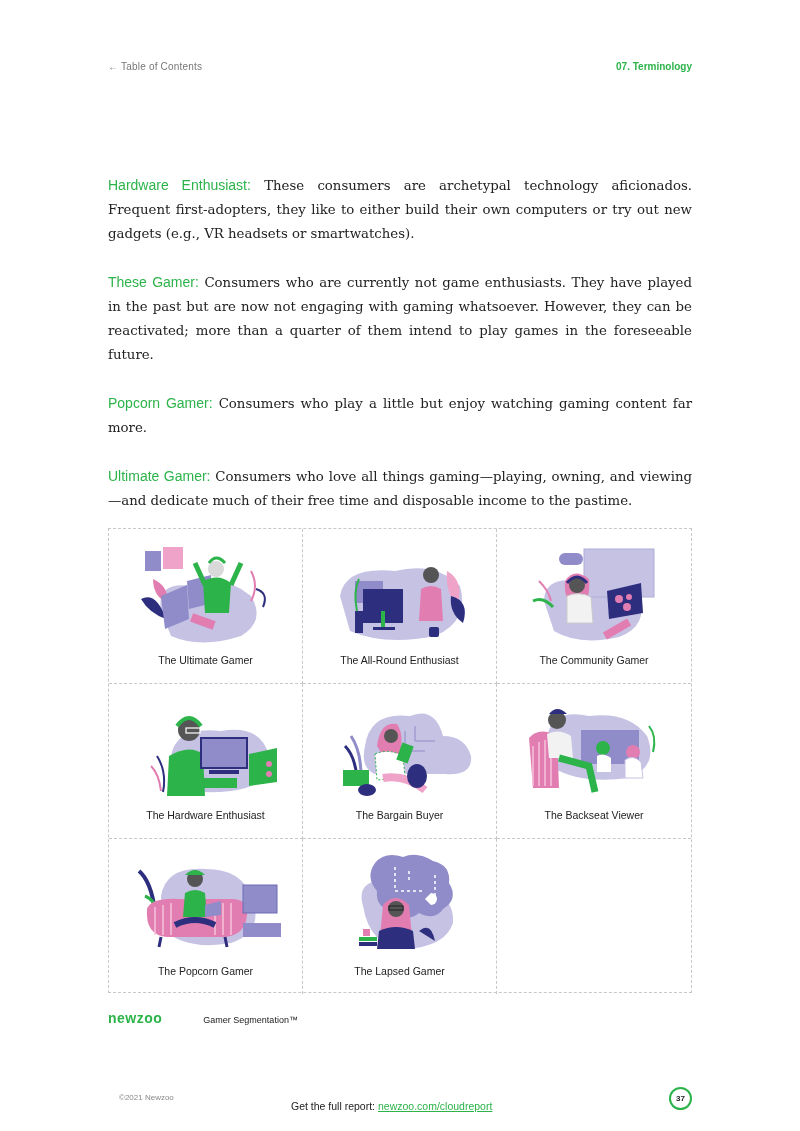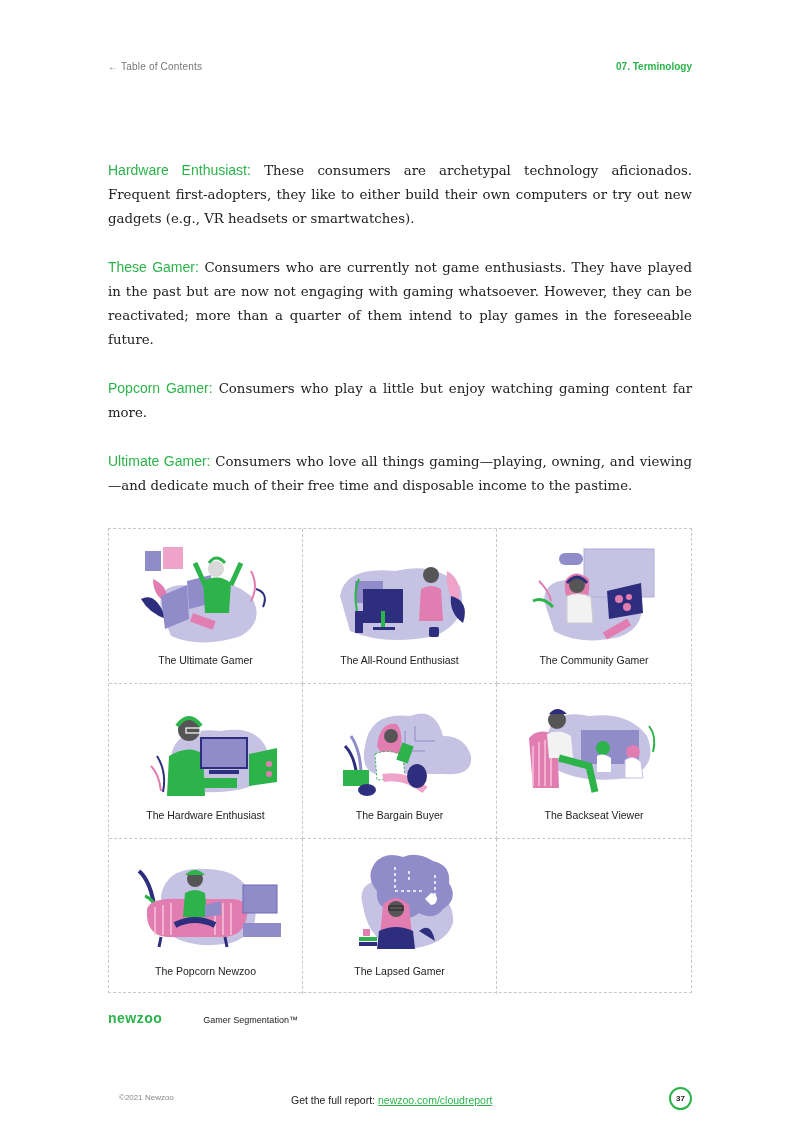--- a/index.html
+++ b/index.html
@@ -3,38 +3,38 @@
   <meta charset="utf-8">
   <style>
     * { box-sizing: border-box; margin: 0; padding: 0; }
     html, body { width: 800px; height: 1131px; background: #ffffff; }
     body { position: relative; font-family: "Liberation Sans", sans-serif; color: #222; overflow: hidden; }
 
     .top-nav { position: absolute; top: 59px; left: 108px; right: 108px; height: 14px; display: flex; justify-content: space-between; align-items: center; font-size: 10px; gap: 26px; }
     .toc-link { color: #777; text-decoration: none; letter-spacing: 0.2px; }
     .section-label { color: #2cb34a; font-weight: bold; }
 
-    .definitions { position: absolute; top: 158px; left: 108px; width: 584px; }
+    .definitions { position: absolute; top: 173px; left: 108px; width: 584px; }
     .def { font-family: "DejaVu Serif", serif; font-size: 13.3px; line-height: 24px; color: #222; margin-bottom: 24px; text-align: justify; }
     .def .term { font-family: "Liberation Sans", sans-serif; color: #2cb34a; font-size: 14px; font-weight: normal; }
 
     .grid { position: absolute; top: 528px; left: 108px; width: 584px; height: 465px; display: grid; grid-template-columns: repeat(3, 1fr); grid-template-rows: 155px 155px 155px; border: 1px dashed #c8c8c8; }
     .cell { position: relative; border-right: 1px dashed #c8c8c8; border-bottom: 1px dashed #c8c8c8; display: flex; flex-direction: column; align-items: center; }
     .cell:nth-child(3n) { border-right: none; }
     .cell:nth-child(n+7) { border-bottom: none; }
     .illus { width: 150px; height: 105px; margin-top: 12px; }
     .cell-label { position: absolute; bottom: 17px; left: 0; right: 0; text-align: center; font-size: 10.5px; color: #222; }
 
     .brand { position: absolute; top: 1010px; left: 108px; display: flex; align-items: baseline; gap: 1px; }
     .brand-logo { color: #2cb34a; font-weight: bold; font-size: 14px; letter-spacing: 0.5px; }
     .brand-sub { font-size: 9px; color: #222; margin-left: 40px; }
 
     .footer { position: absolute; top: 1088px; left: 108px; right: 108px; height: 22px; }
     .copyright { position: absolute; left: 11px; top: 5px; font-size: 8px; color: #888; }
-    .cta { position: absolute; left: 183px; top: 6px; font-size: 10.5px; color: #222; }
+    .cta { position: absolute; left: 183px; top: 12px; font-size: 10.5px; color: #222; }
     .cta a { color: #2cb34a; text-decoration: underline; }
     .page-num { position: absolute; right: 0; top: -1px; width: 23px; height: 23px; border: 2px solid #2cb34a; border-radius: 50%; display: flex; align-items: center; justify-content: center; font-size: 8px; font-weight: bold; color: #222; }
   </style>
 </head>
 <body>
 
 <div class="top-nav">
   <a class="toc-link">← Table of Contents</a>
   <span class="section-label">07. Terminology</span>
 </div>
@@ -173,21 +173,21 @@
       <path d="M24 56 L24 84 M32 54 L32 84 M40 52 L40 84 M84 52 L84 84 M92 52 L92 84 M100 52 L100 84" stroke="#f6c3dd" stroke-width="1.5"></path>
       <circle cx="64" cy="28" r="8" fill="#555"></circle>
       <path d="M54 24 Q64 14 74 24" fill="#2cb34a"></path>
       <path d="M54 42 Q64 36 74 42 L76 66 L52 66 Z" fill="#2cb34a"></path>
       <path d="M44 74 Q64 64 84 74" stroke="#2e2e7f" stroke-width="6" fill="none"></path>
       <polygon points="74,54 90,50 90,64 74,66" fill="#8f8cc9"></polygon>
       <rect x="112" y="34" width="34" height="28" fill="#8f8cc9" stroke="#6e6bb5"></rect>
       <rect x="112" y="72" width="38" height="14" fill="#8f8cc9"></rect>
       <path d="M30 86 L28 96 M94 86 L96 96" stroke="#2e2e7f" stroke-width="3"></path>
     </svg>
-    <div class="cell-label">The Popcorn Newzoo</div>
+    <div class="cell-label">The Popcorn Gamer</div>
   </div>
 
   <div class="cell">
     <svg class="illus" viewBox="0 0 150 105">
       <path d="M38 55 Q32 35 50 30 Q60 28 64 40 Q80 45 100 40 Q130 45 128 72 Q120 96 80 98 Q45 96 38 55Z" fill="#c5c2e4"></path>
       <path d="M50 12 Q60 0 78 6 Q92 0 108 10 Q126 14 124 32 Q134 48 118 58 Q110 70 94 62 Q82 72 70 60 Q50 58 52 40 Q40 26 50 12Z" fill="#8f8cc9"></path>
       <path d="M70 16 L70 40 L100 40 M84 20 L84 30 M110 24 L110 50" stroke="#fff" stroke-dasharray="3 3" stroke-width="1.5" fill="none"></path>
       <path d="M106 42 A6 6 0 1 1 106 54 L100 48 Z" fill="#fff"></path>
       <path d="M58 54 Q70 40 84 54 L88 96 L54 96 Z" fill="#e27db1"></path>
       <circle cx="71" cy="58" r="8" fill="#555"></circle>

